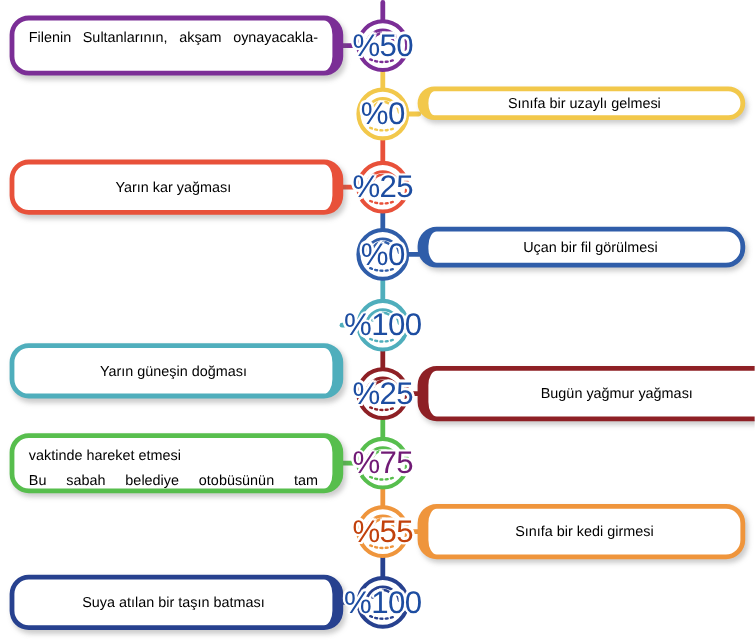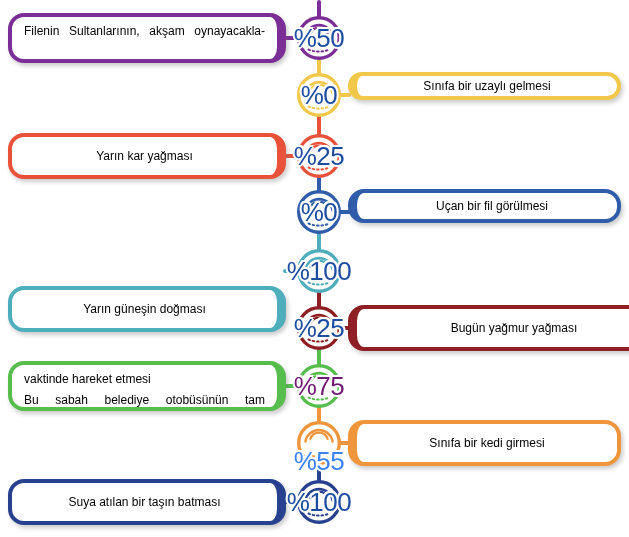--- a/index.html
+++ b/index.html
@@ -156,21 +156,21 @@
     <div class="stub" style="top: 441px; background: rgb(239, 149, 60); left: 339px; width: 12px;"></div>
     <div class="badge" style="left: 295px; top: 419px;"><svg width="48" height="48" viewBox="-24 -24 48 48">
         <circle r="20.3" fill="#ffffff" stroke="#EF953C" stroke-width="3.4"></circle>
         <path d="M -13.6 -1.5 A 13.8 13.8 0 0 1 13.6 -1.5" fill="none" stroke="#EF953C" stroke-width="2.4" stroke-linecap="round"></path>
         <path d="M -8.6 -4 A 9 9 0 0 1 8.6 -4" fill="none" stroke="#EF953C" stroke-width="2.2" stroke-linecap="round"></path>
         <path d="M -10.5 11.5 A 27 27 0 0 0 10.5 11.5" fill="none" stroke="#EF953C" stroke-width="2" stroke-dasharray="1.6 2.8" stroke-linecap="round"></path>
       </svg></div>
     <div class="event-box right single" style="left: 348px; width: 273px; top: 420px; height: 46px; border-color: rgb(239, 149, 60); justify-content: center;">
       <span class="line">Sınıfa bir kedi girmesi</span>
     </div>
-    <span class="pct" style="left: 319px; top: 461px; color: #3b82f6;">%55</span>
+    <span class="pct" style="left: 319px; top: 443px; color: #c2410c;">%55</span>
     <div class="stub" style="top: 500px; background: rgb(39, 65, 143); left: 283px; width: 16px;"></div>
     <div class="badge" style="left: 295px; top: 478px;"><svg width="48" height="48" viewBox="-24 -24 48 48">
         <circle r="20.3" fill="#ffffff" stroke="#27418F" stroke-width="3.4"></circle>
         <path d="M -13.6 -1.5 A 13.8 13.8 0 0 1 13.6 -1.5" fill="none" stroke="#27418F" stroke-width="2.4" stroke-linecap="round"></path>
         <path d="M -8.6 -4 A 9 9 0 0 1 8.6 -4" fill="none" stroke="#27418F" stroke-width="2.2" stroke-linecap="round"></path>
         <path d="M -10.5 11.5 A 27 27 0 0 0 10.5 11.5" fill="none" stroke="#27418F" stroke-width="2" stroke-dasharray="1.6 2.8" stroke-linecap="round"></path>
       </svg></div>
     <div class="event-box left single" style="left: 8px; width: 278px; top: 479px; height: 46px; border-color: rgb(39, 65, 143);">
       <span class="line">Suya atılan bir taşın batması</span>
     </div>

